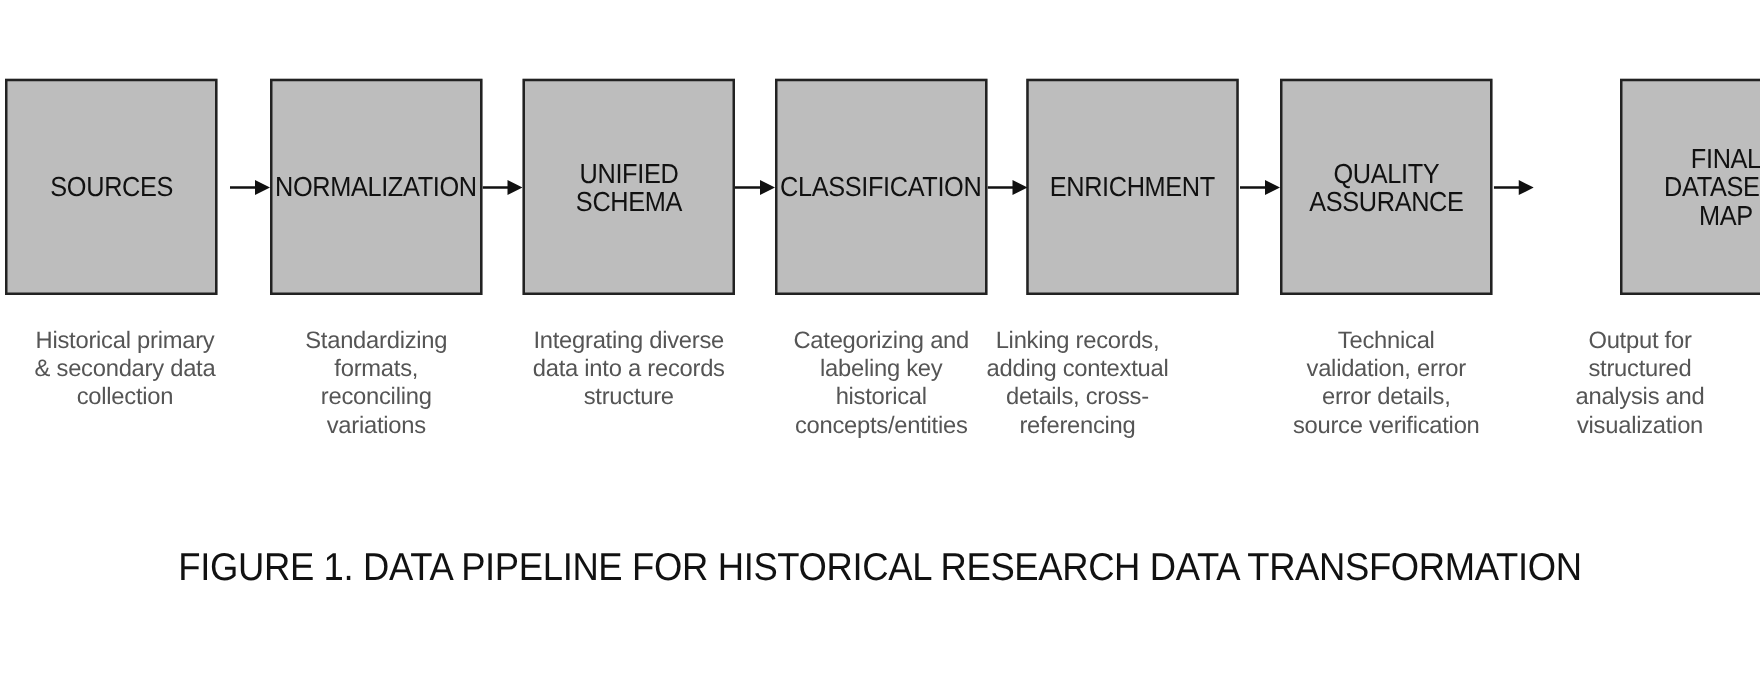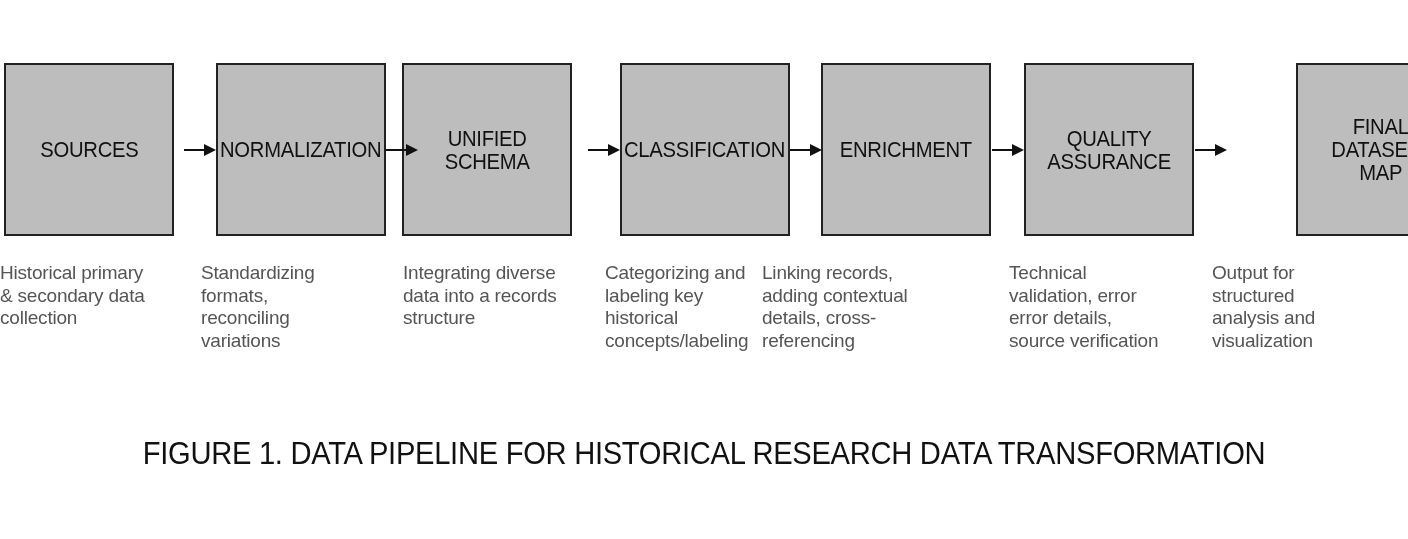--- a/index.html
+++ b/index.html
@@ -12,21 +12,21 @@
     .box {
       position: absolute; left: 0; top: 0; width: 170px; height: 173px;
       box-sizing: border-box; background: #bdbdbd; border: 2px solid #222;
       display: flex; align-items: center; justify-content: center; text-align: center;
     }
     .box-label {
       font-size: 22px; line-height: 23px; color: #111; letter-spacing: -0.3px;
       white-space: pre-line; transform: scaleX(0.92);
     }
     .desc {
-      position: absolute; top: 262px; width: 200px; 
+      position: absolute; top: 262px; width: 200px; text-align: center;
       font-size: 19px; line-height: 22.5px; color: #555; white-space: pre-line;
       letter-spacing: -0.2px;
     }
     .arrow { position: absolute; top: 143px; width: 32px; height: 14px; }
     .caption {
       position: absolute; top: 436px; left: 0; width: 1408px; text-align: center;
       font-size: 31px; color: #111; letter-spacing: -0.3px;
       transform: scaleX(0.94);
     }
   </style>
@@ -47,39 +47,39 @@
   <div class="stage" style="left:216px">
     <div class="box">
         <span class="box-label">NORMALIZATION</span>
       </div>
   </div>
   <div class="desc" style="left:201px">Standardizing
 formats,
 reconciling
 variations</div>
 
-  <div class="stage" style="left:402px">
+  <div class="stage" style="left:418px">
     <div class="box">
         <span class="box-label">UNIFIED
 SCHEMA</span>
       </div>
   </div>
   <div class="desc" style="left:403px">Integrating diverse
 data into a records
 structure</div>
 
   <div class="stage" style="left:620px">
     <div class="box">
         <span class="box-label">CLASSIFICATION</span>
       </div>
   </div>
   <div class="desc" style="left:605px">Categorizing and
 labeling key
 historical
-concepts/labeling</div>
+concepts/entities</div>
 
   <div class="stage" style="left:821px">
     <div class="box">
         <span class="box-label">ENRICHMENT</span>
       </div>
   </div>
   <div class="desc" style="left:762px">Linking records,
 adding contextual
 details, cross-
 referencing</div>

